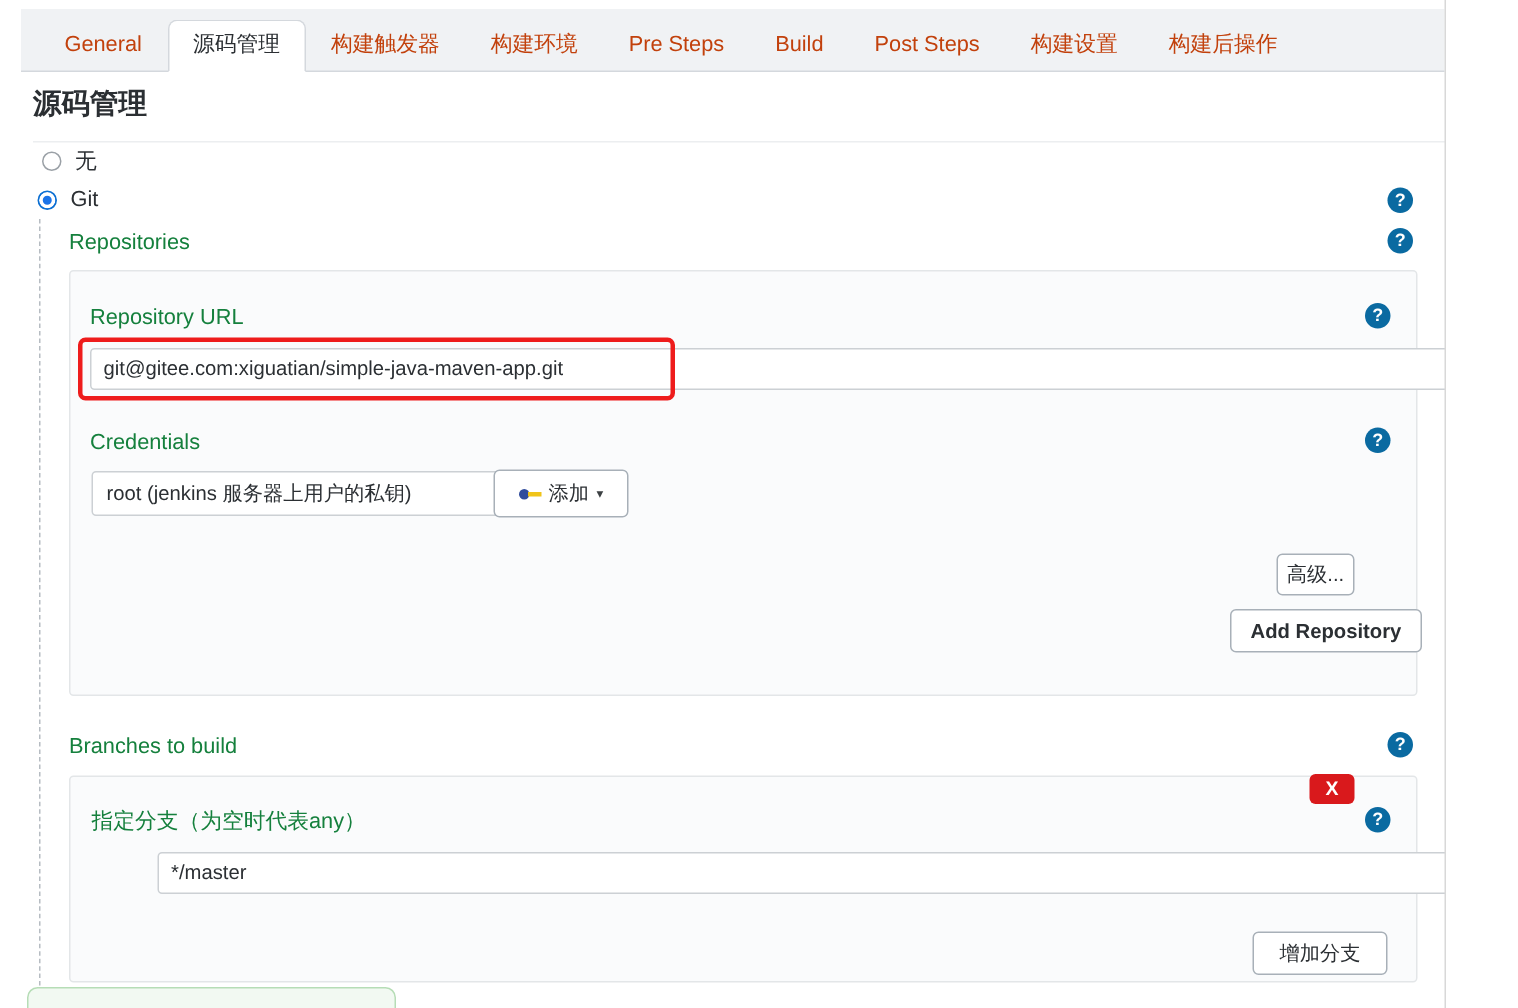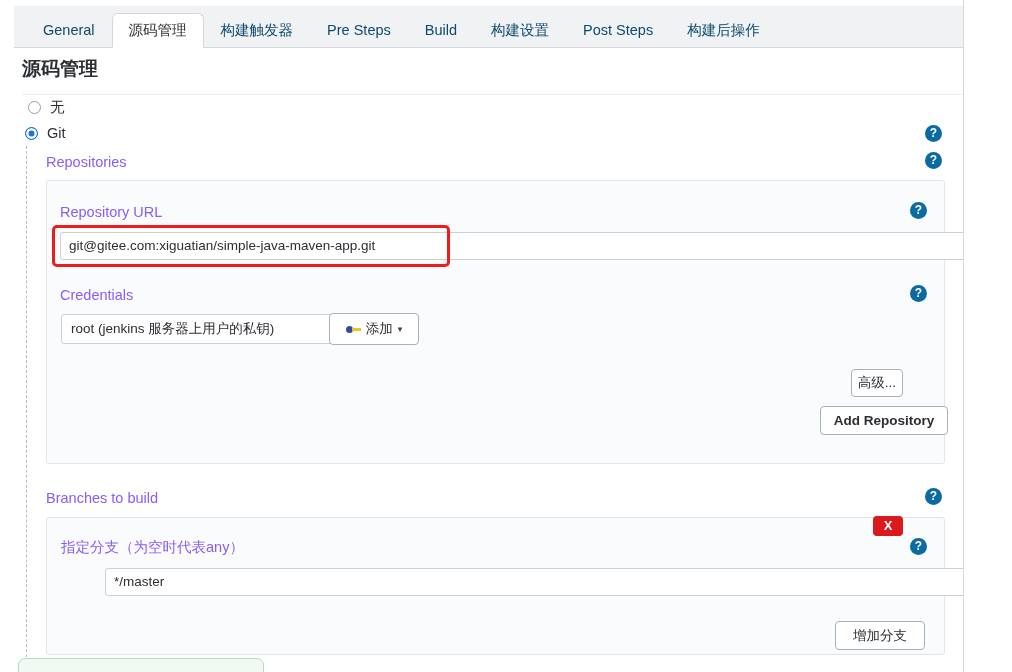--- a/index.html
+++ b/index.html
@@ -36,21 +36,21 @@
     left: 14px; top: 6px;
     width: 949px; height: 42px;
     background: #f0f2f4;
     border-bottom: 1px solid #d4d8dd;
     display: flex;
     align-items: flex-end;
     padding-left: 12px;
   }
   .tab {
     font-size: 14.5px;
-    color: #0c4a6e;
+    color: #c2410c;
     padding: 9px 16px 10px 16px;
     margin-bottom: -1px;
     line-height: 1;
     white-space: nowrap;
     border: 1px solid transparent;
     border-radius: 6px 6px 0 0;
     cursor: pointer;
     background: transparent;
   }
   .tab.active {
@@ -105,21 +105,21 @@
     position: absolute;
     left: 26px; top: 146px;
     width: 0; height: 526px;
     border-left: 1px dashed #b6bcc2;
   }
 
   
   .lbl {
     position: absolute;
     font-size: 14.5px;
-    color: #8b5cf6;
+    color: #15803d;
   }
 
   
   .help {
     position: absolute;
     width: 17px; height: 17px;
     border-radius: 50%;
     background: #0a6aa1;
     color: #ffffff;
     font-size: 12px;
@@ -252,24 +252,25 @@
 </style>
 </head>
 <body>
 
 <div id="root">
 
   <div class="tabbar">
     <div class="tab">General</div>
     <div class="tab active">源码管理</div>
     <div class="tab">构建触发器</div>
+    <div class="tab">构建环境</div>
     <div class="tab">Pre Steps</div>
     <div class="tab">Build</div>
+    <div class="tab">Post Steps</div>
     <div class="tab">构建设置</div>
-    <div class="tab">Post Steps</div>
     <div class="tab">构建后操作</div>
   </div>
 
   <div class="section-title">源码管理</div>
 
   <div class="radio-row r-none">
     <span class="radio"></span>
     <span>无</span>
   </div>
   <div class="radio-row r-git">

